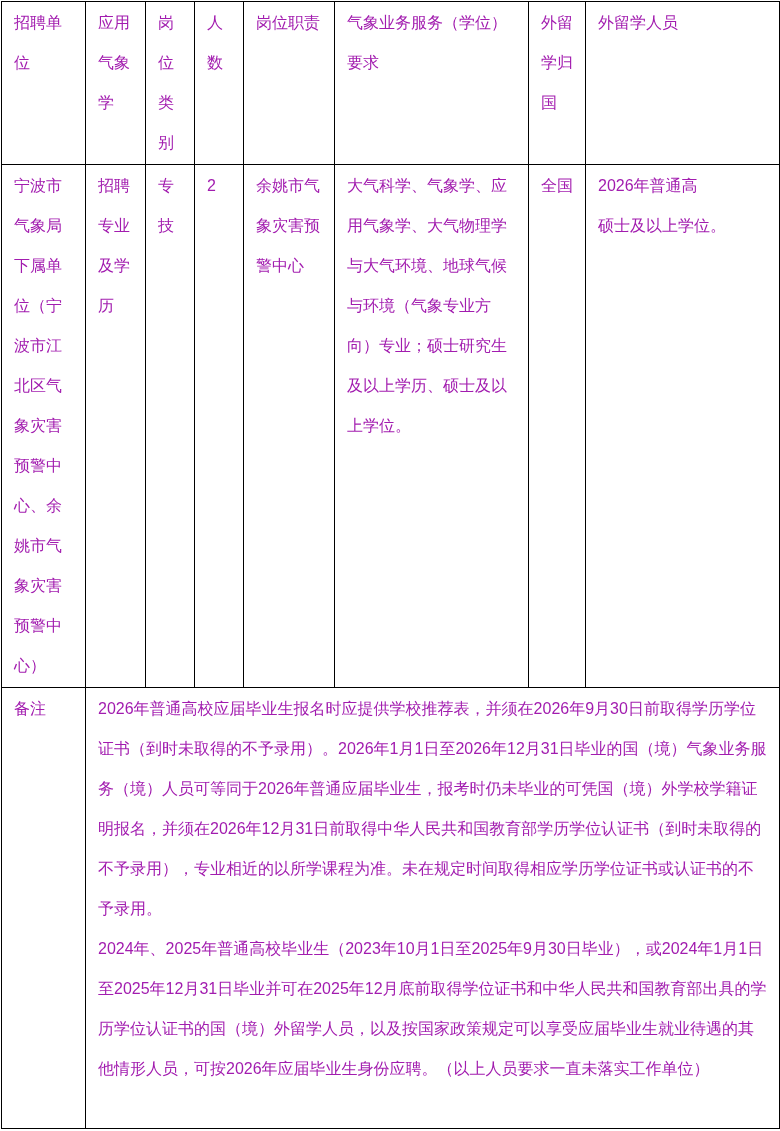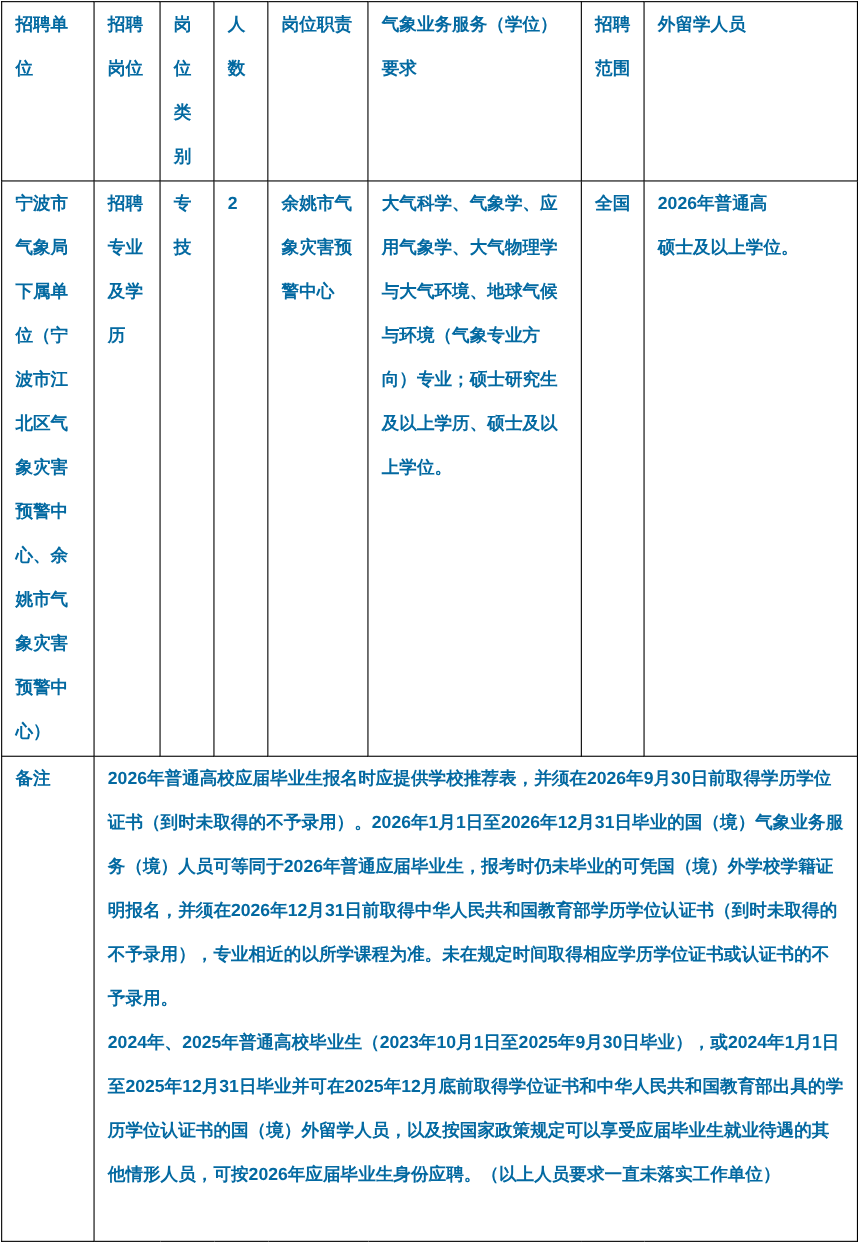--- a/index.html
+++ b/index.html
@@ -17,24 +17,24 @@
     width: 778px;
     height: 1128px;
     margin: 1px;
     background: #ffffff;
   }
   table.recruit th,
   table.recruit td {
     border: 1px solid #000000;
     vertical-align: top;
     text-align: left;
-    font-weight: bold;
+    font-weight: normal;
     font-size: 16px;
     line-height: 40px;
-    color: #0369a1;
+    color: #a21caf;
     padding: 1px 12px;
     overflow: hidden;
   }
   tr.header-row { height: 160px; }
   tr.data-row   { height: 520px; }
   tr.remarks-row { height: auto; }
   td.pre-line { white-space: pre-line; }
   .remarks-cell p {
     margin: 0;
     padding: 0;
@@ -50,26 +50,26 @@
     <col style="width:49px">
     <col style="width:49px">
     <col style="width:91px">
     <col style="width:194px">
     <col style="width:57px">
     <col style="width:194px">
   </colgroup>
   <tbody>
     <tr class="header-row">
       <th>招聘单位</th>
-      <th>招聘岗位</th>
+      <th>应用气象学</th>
       <th>岗位类别</th>
       <th>人数</th>
       <th>岗位职责</th>
       <th>气象业务服务（学位）要求</th>
-      <th>招聘范围</th>
+      <th>外留学归国</th>
       <th>外留学人员</th>
     </tr>
     <tr class="data-row">
       <td>宁波市气象局下属单位（宁波市江北区气象灾害预警中心、余姚市气象灾害预警中心）</td>
       <td>招聘专业及学历</td>
       <td>专技</td>
       <td>2</td>
       <td>余姚市气象灾害预警中心</td>
       <td>大气科学、气象学、应用气象学、大气物理学与大气环境、地球气候与环境（气象专业方向）专业；硕士研究生及以上学历、硕士及以上学位。</td>
       <td>全国</td>

